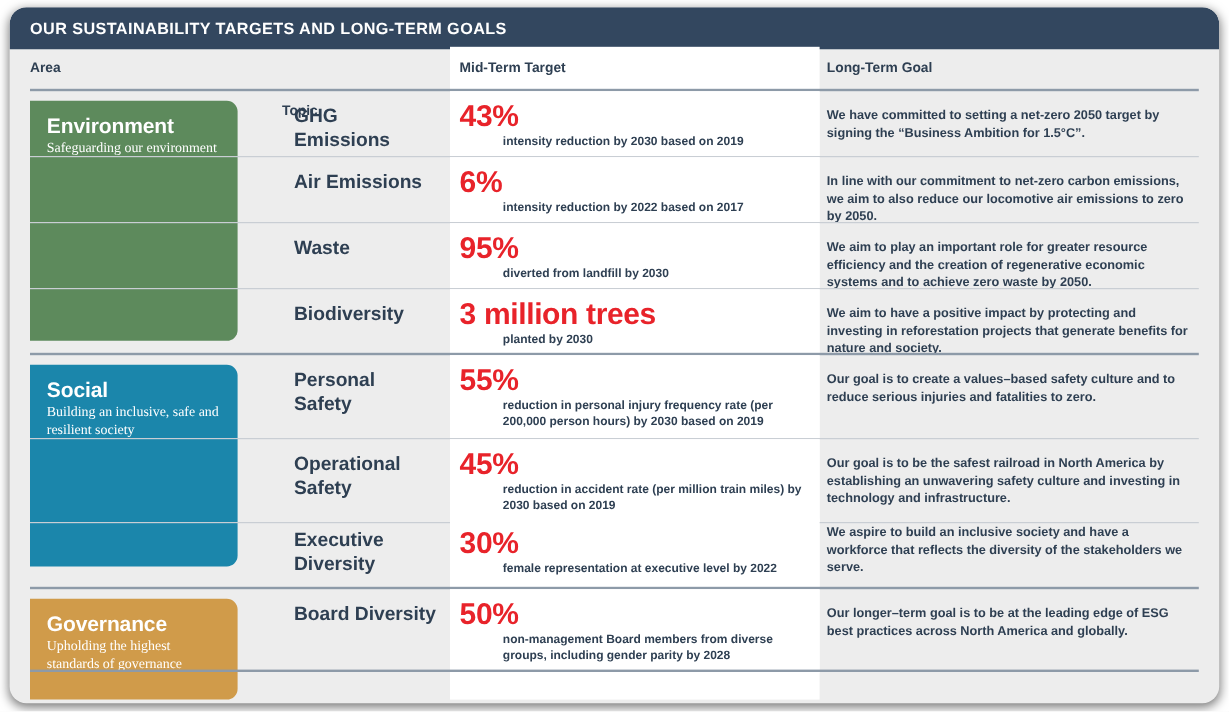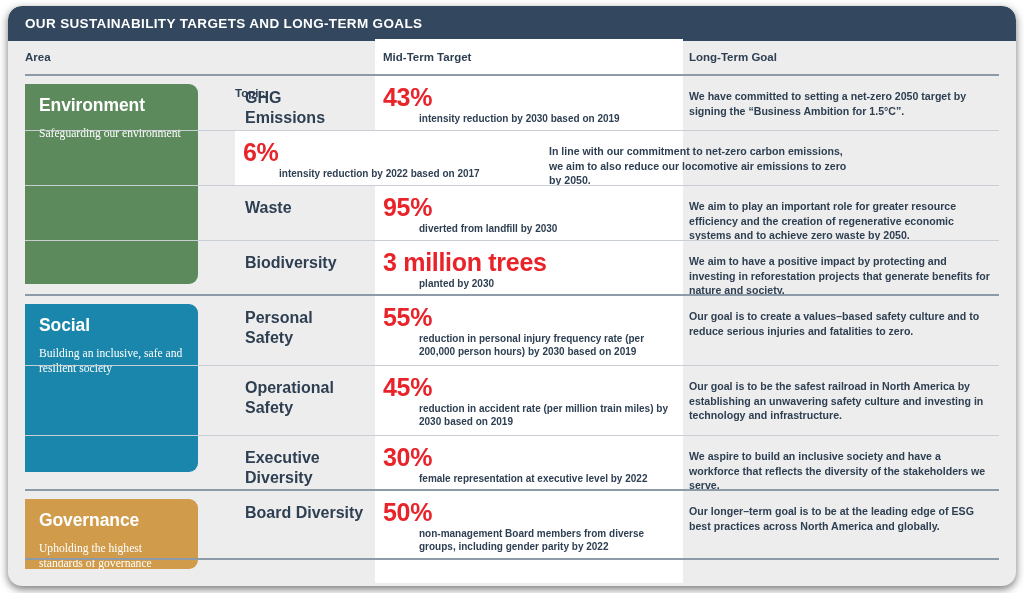--- a/index.html
+++ b/index.html
@@ -183,21 +183,21 @@
   .area-card .area-title {
     font-size: 17.5px;
     font-weight: bold;
     line-height: 1.1;
     letter-spacing: -0.1px;
   }
   .area-card .area-sub {
     font-family: "Liberation Serif", serif;
     font-size: 11.6px;
     line-height: 1.28;
-    margin-top: 12px;
+    margin-top: 2px;
   }
 
   .bottom-rule {
     position: absolute;
     left: 17px;
     top: 552px;
     width: 974px;
     height: 2px;
     background: #8d9aa8;
   }
@@ -237,20 +237,23 @@
             <div class="metric">43%</div>
             <div class="metric-sub">intensity reduction by 2030 based on 2019</div>
           </div>
           <div class="cell-long">
             <div class="goal-text">We have committed to setting a net-zero 2050 target by signing the “Business Ambition for 1.5°C”.</div>
           </div>
           <div class="rowline "></div>
         </div>
         <div class="row" style="height: 55px;">
           <div class="cell-area"></div>
+          <div class="cell-topic">
+            <div class="topic-label">Air Emissions</div>
+          </div>
           <div class="cell-mid">
             <div class="metric">6%</div>
             <div class="metric-sub">intensity reduction by 2022 based on 2017</div>
           </div>
           <div class="cell-long">
             <div class="goal-text">In line with our commitment to net-zero carbon emissions, we aim to also reduce our locomotive air emissions to zero by 2050.</div>
           </div>
           <div class="rowline "></div>
         </div>
         <div class="row" style="height: 55px;">
@@ -307,47 +310,47 @@
           </div>
           <div class="cell-mid">
             <div class="metric">45%</div>
             <div class="metric-sub">reduction in accident rate (per million train miles) by 2030 based on 2019</div>
           </div>
           <div class="cell-long">
             <div class="goal-text">Our goal is to be the safest railroad in North America by establishing an unwavering safety culture and investing in technology and infrastructure.</div>
           </div>
           <div class="rowline "></div>
         </div>
-        <div class="row" style="height: 55px;">
+        <div class="row" style="height: 55px; align-items: flex-end;">
           <div class="cell-area"></div>
           <div class="cell-topic">
             <div class="topic-label">Executive Diversity</div>
           </div>
           <div class="cell-mid">
             <div class="metric">30%</div>
             <div class="metric-sub">female representation at executive level by 2022</div>
           </div>
           <div class="cell-long">
             <div class="goal-text">We aspire to build an inclusive society and have a workforce that reflects the diversity of the stakeholders we serve.</div>
           </div>
           <div class="rowline thick"></div>
         </div>
         <div class="row" style="height: 92px;">
           <div class="cell-area">
-            <div class="area-card" style="background: rgb(208, 155, 74); height: 70px;">
+            <div class="area-card" style="background: rgb(208, 155, 74); height: 84px;">
               <div class="area-title">Governance</div>
               <div class="area-sub">Upholding the highest standards of governance</div>
             </div>
           </div>
           <div class="cell-topic">
             <div class="topic-label">Board Diversity</div>
           </div>
           <div class="cell-mid">
             <div class="metric">50%</div>
-            <div class="metric-sub">non-management Board members from diverse groups, including gender parity by 2022</div>
+            <div class="metric-sub">non-management Board members from diverse groups, including gender parity by 2028</div>
           </div>
           <div class="cell-long">
             <div class="goal-text">Our longer–term goal is to be at the leading edge of ESG best practices across North America and globally.</div>
           </div>
         </div>
       </div>
 
     <div class="bottom-rule"></div>
   </div>
 </div>

